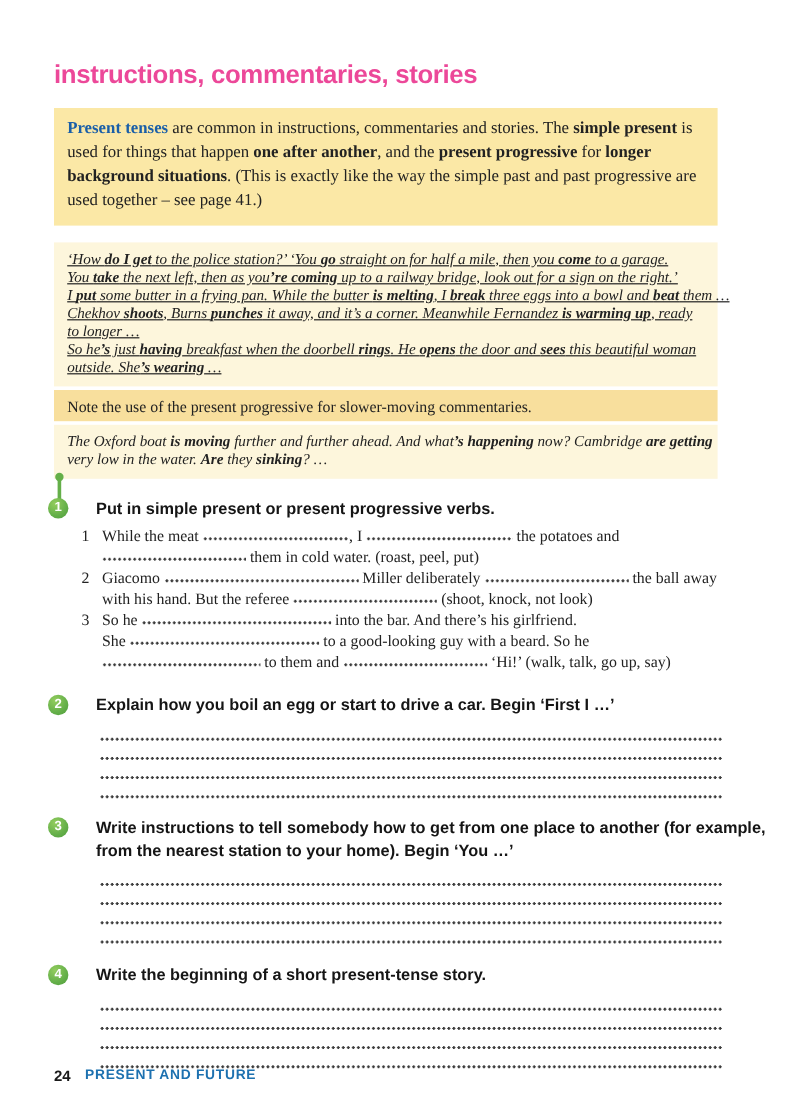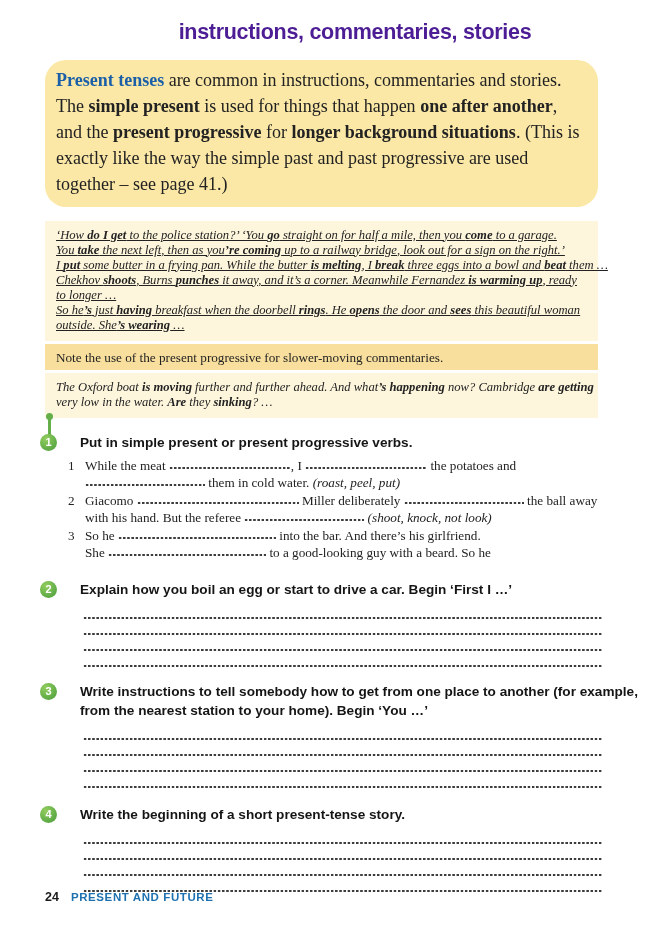--- a/index.html
+++ b/index.html
@@ -1,30 +1,30 @@
 <!DOCTYPE html>
 <html style="--box-yellow: #FBE8A6; --box-cream: #FDF6DC; --band-gold: #F8DF9D; --green: #64AF49; --footer-blue: #1D71B0;"><head>
 <meta charset="utf-8">
 <style>
   html,body{margin:0;padding:0;background:#fff;}
   .page{position:relative;width:665px;height:928px;background:#fff;overflow:hidden;
         font-family:"Liberation Serif", serif;color:#222;}
   
-  .page-title{margin:20px 0 15px 45px;font-family:"Liberation Sans", sans-serif;
-        font-weight:700;font-size:21.5px;letter-spacing:-0.3px;color:#4c1d95;text-align:center;}
+  .page-title{margin:50px 0 15px 45px;font-family:"Liberation Sans", sans-serif;
+        font-weight:700;font-size:21.5px;letter-spacing:-0.3px;color:#ec4899;}
   
   .panel{margin-left:45px;width:553px;box-sizing:border-box;}
-  .intro-box{background:var(--box-yellow);padding:8px 11px 9px;font-size:18px;line-height:1.44;border-radius:21px;}
+  .intro-box{background:var(--box-yellow);padding:8px 11px 9px;font-size:14px;line-height:1.44;}
   .examples{background:var(--box-cream);padding:7px 11px 8px;font-style:italic;font-size:12.6px;}
   .examples .rich-line{line-height:15px;white-space:nowrap;}
   .examples1{margin-top:14px;text-decoration:underline;}
   .note-band{background:var(--band-gold);margin-top:3px;padding:5px 11px 4px;font-size:13.2px;line-height:1.3;}
   .examples2{margin-top:3px;}
   .b{font-weight:700;}
-  .i{font-style:italic;text-align:center;}
+  .i{text-align:center;}
   
   .connector{position:relative;height:15px;margin-left:45px;}
   .connector-dot{position:absolute;left:1px;top:-5px;width:7px;height:7px;border-radius:50%;
         background:var(--green);}
   .connector-line{position:absolute;left:3px;top:-1px;width:2.5px;height:21px;background:var(--green);}
   
   .exercise{margin-left:40px;}
   .ex-header{display:flex;align-items:flex-start;gap:8px;}
   .badge{flex:0 0 auto;width:17px;height:17px;margin-top:1px;border-radius:50%;
         background:radial-gradient(circle at 35% 28%, #93cd5e, var(--green) 60%, #4f9c3c);
@@ -42,21 +42,21 @@
   .blank,.answer-line{
         background-image:radial-gradient(circle, #3c3c3c 1.05px, rgba(0,0,0,0) 1.35px);
         background-size:4.2px 4.2px;background-repeat:repeat-x;background-position:0 100%;}
   .blank{display:inline-block;height:10px;}
   .answer-lines{margin:9px 0 0 43px;}
   .answer-line{height:12px;width:519px;margin-bottom:4px;}
   .ex2{margin-top:18px;}
   .ex3{margin-top:14px;}
   .ex4{margin-top:16px;}
   
-  .footer{position:absolute;left:45px;bottom:24px;display:flex;align-items:center;gap:12px;
+  .footer{position:absolute;left:45px;bottom:24px;display:flex;align-items:flex-start;gap:12px;
         font-family:"Liberation Sans", sans-serif;font-weight:700;}
   .footer-page{font-size:12.5px;color:#1a1a1a;}
   .footer-section{font-size:11.5px;letter-spacing:0.6px;color:var(--footer-blue);}
 </style>
 </head>
 <body>
 
 <div class="page">
 
   <h1 class="page-title">instructions, commentaries, stories</h1>
@@ -104,20 +104,21 @@
         </div>
         <div class="item">
           <span class="item-num">2</span>
           <div class="rich-line"><span>Giacomo </span><span class="blank" style="width: 162px;"></span><span> Miller deliberately </span><span class="blank" style="width: 120px;"></span><span> the ball away</span></div>
           <div class="rich-line"><span>with his hand. But the referee </span><span class="blank" style="width: 120px;"></span><span> </span><span class="i">(shoot, knock, not look)</span></div>
         </div>
         <div class="item">
           <span class="item-num">3</span>
           <div class="rich-line"><span>So he </span><span class="blank" style="width: 158px;"></span><span> into the bar. And there’s his girlfriend.</span></div>
           <div class="rich-line"><span>She </span><span class="blank" style="width: 158px;"></span><span> to a good-looking guy with a beard. So he</span></div>
+          <div class="rich-line"><span class="blank" style="width: 132px;"></span><span> to them and </span><span class="blank" style="width: 120px;"></span><span> ‘Hi!’ </span><span class="i">(walk, talk, go up, say)</span></div>
         </div>
       </div>
   </section>
 
   <section class="exercise ex2">
     <div class="ex-header">
       <span class="badge">2</span>
       <h2 class="ex-title">
           <div class="rich-line"><span>Explain how you boil an egg or start to drive a car. Begin ‘First I …’</span></div>
         </h2>

